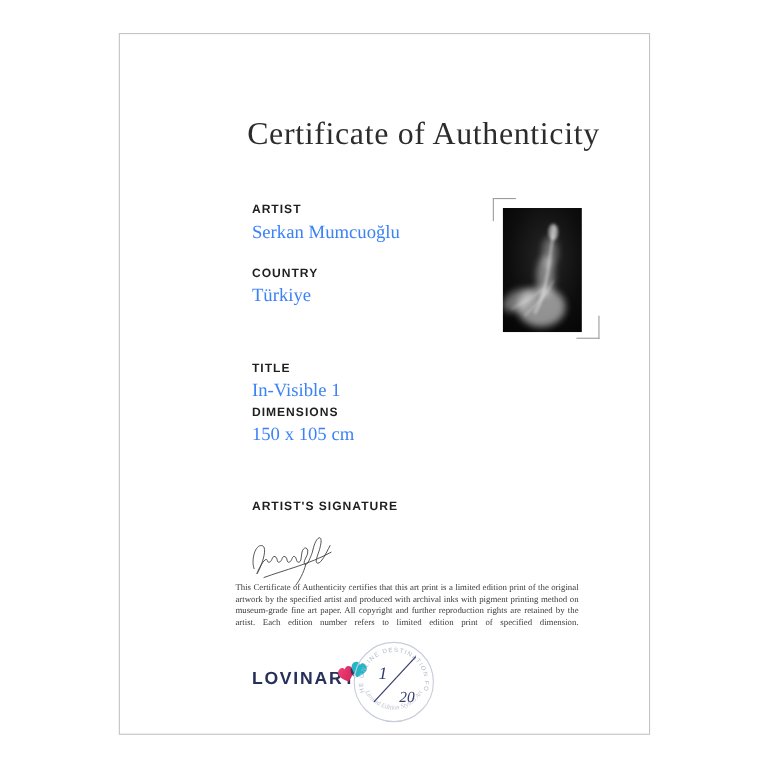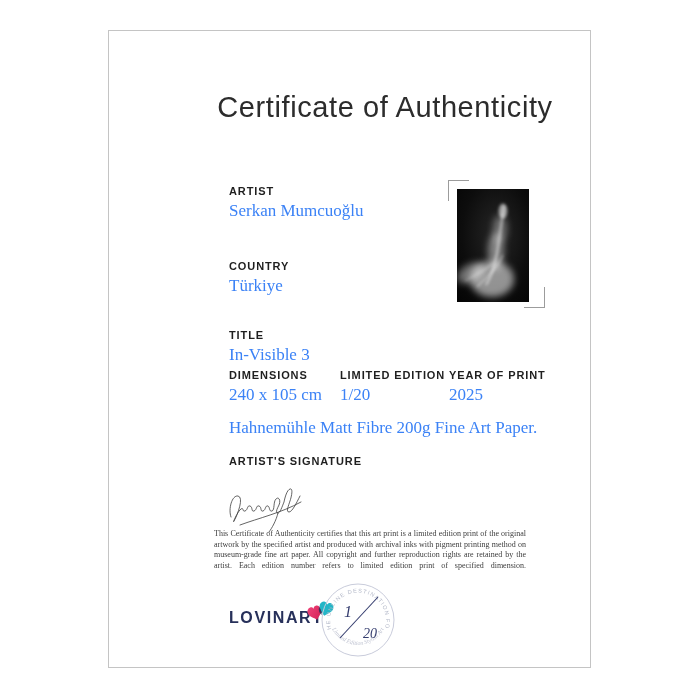--- a/index.html
+++ b/index.html
@@ -5,35 +5,35 @@
   html,body{margin:0;padding:0;}
   body{
     width:700px;height:700px;position:relative;background:#ffffff;
     font-family:"Liberation Sans",sans-serif;overflow:hidden;
   }
   .page{
     position:absolute;left:108px;top:30px;width:483px;height:638px;
     background:#ffffff;border:1px solid #c4c4c4;box-sizing:border-box;
   }
   .cert-title{
-    position:absolute;top:60px;left:276px;transform:translateX(-50%);
-    margin:0;font-family:Liberation Sans, sans-serif;font-weight:400;
+    position:absolute;top:75px;left:276px;transform:translateX(-50%);
+    margin:0;font-family:Liberation Serif, serif;font-weight:400;
     font-size:29px;letter-spacing:0.6px;color:#2c2c2c;white-space:nowrap;
   }
   .field{position:absolute;left:120px;}
   .f-label{
     font-size:11px;font-weight:700;letter-spacing:0.9px;color:#1f1f1f;
     text-transform:uppercase;margin:0 0 4px 0;
   }
   .f-value{
     font-family:"Liberation Serif",serif;font-size:17px;color:#3b82f6;margin:0;
     white-space:nowrap;
   }
   .pos-artist{top:154px;}
-  .pos-country{top:212px;margin-top:17px;}
+  .pos-country{top:212px;}
   .pos-title{top:270px;margin-top:28px;}
   .pos-row3{top:338px;}
   .pos-material{top:387px;}
   .pos-signature{top:424px;}
   .col-edition{left:231px;}
   .col-year{left:340px;}
   .artwork-wrap{position:absolute;left:339px;top:149px;width:97px;height:128px;}
   .bracket{position:absolute;width:20px;height:20px;}
   .bracket.tl{left:0;top:0;border-left:1px solid #9c9c9c;border-top:1px solid #9c9c9c;}
   .bracket.br{right:0;bottom:0;border-right:1px solid #9c9c9c;border-bottom:1px solid #9c9c9c;}
@@ -97,40 +97,31 @@
     <p class="f-value">Serkan Mumcuoğlu</p>
   </div>
 
   <div class="field pos-country">
     <p class="f-label">COUNTRY</p>
     <p class="f-value">Türkiye</p>
   </div>
 
   <div class="field pos-title">
     <p class="f-label">TITLE</p>
-    <p class="f-value">In-Visible 3</p>
+    <p class="f-value">In-Visible 1</p>
   </div>
 
   <div class="field pos-row3">
     <p class="f-label">DIMENSIONS</p>
-    <p class="f-value">240 x 105 cm</p>
+    <p class="f-value">150 x 105 cm</p>
   </div>
 
-  <div class="field pos-row3 col-edition">
-    <p class="f-label">LIMITED EDITION</p>
-    <p class="f-value">1/20</p>
-  </div>
 
-  <div class="field pos-row3 col-year">
-    <p class="f-label">YEAR OF PRINT</p>
-    <p class="f-value">2025</p>
-  </div>
 
   <div class="field pos-material">
-    <p class="f-value">Hahnemühle Matt Fibre 200g Fine Art Paper.</p>
   </div>
 
   <div class="field pos-signature">
     <p class="f-label">ARTIST'S SIGNATURE</p>
   </div>
 
   <svg class="signature-svg" viewBox="0 0 80 50" aria-hidden="true">
     <g stroke="#3c3c3c" stroke-width="0.8" fill="none" stroke-linecap="round">
       <path d="M4,34 C1,26 5,12 11,13 C17,14 11,31 7,38 C5,42 10,29 14,26 C17,24 15,29 18,28 C21,27 20,22 23,23 C26,24 24,29 27,28 C30,27 29,22 32,23 C35,24 33,29 36,28 C39,27 38,22 41,23 C43,24 42,29 45,28 C48,27 46,19 49,16 C52,13 54,18 52,22 C50,26 48,30 51,30 C53,30 55,24 57,19 C58,14 60,7 63,6 C66,5 65,12 63,18 C61,24 59,29 62,29 C65,29 69,21 73,13"></path>
       <path d="M13,42 C32,35 54,30 74,19"></path>

